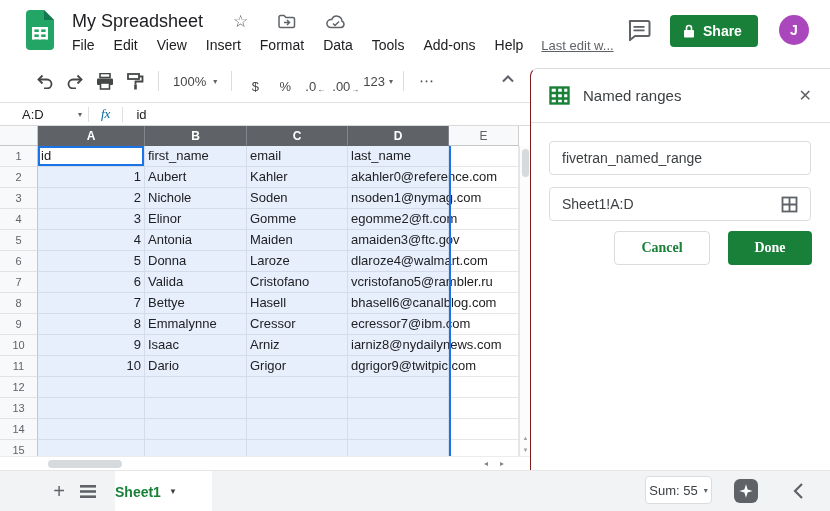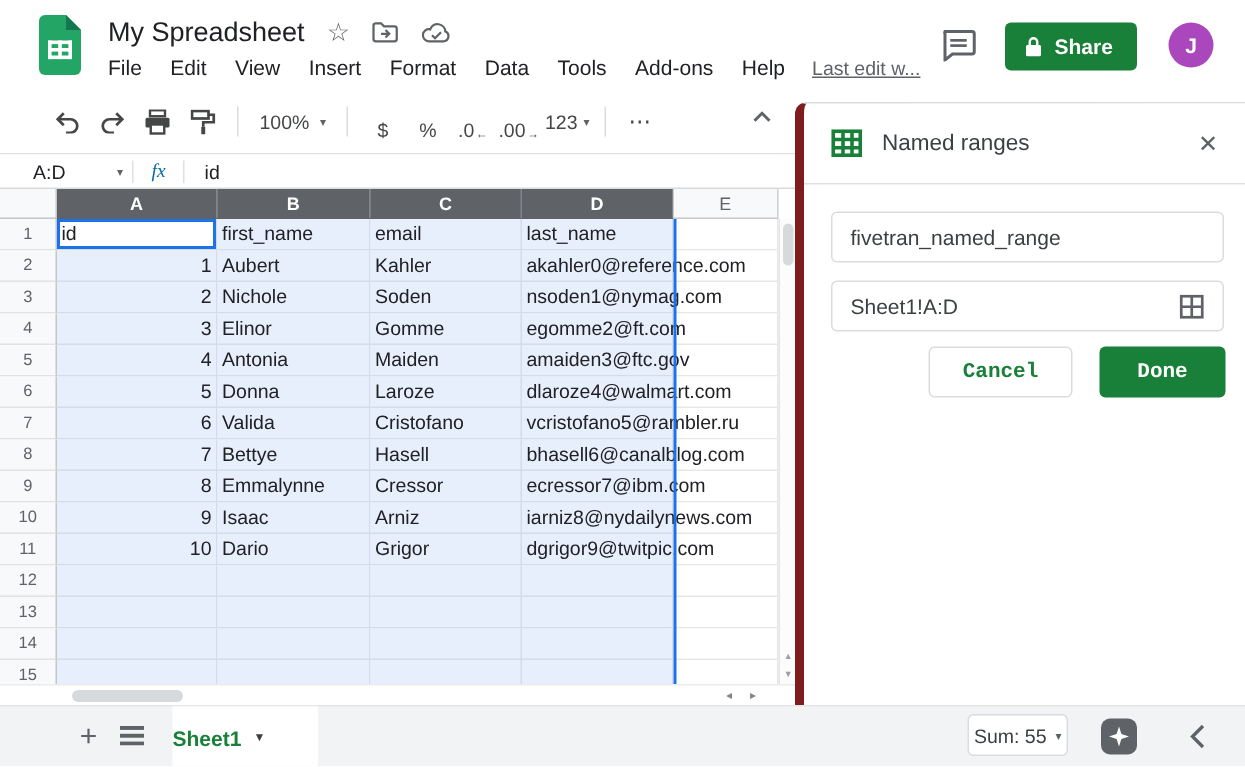--- a/index.html
+++ b/index.html
@@ -5,21 +5,21 @@
   * { margin:0; padding:0; box-sizing:border-box; }
   html,body { background:#fff; }
   .app {
     position:relative; width:830px; height:511px; overflow:hidden;
     background:#fff; font-family:"Liberation Sans", sans-serif; color:#202124;
     -webkit-font-smoothing:antialiased;
   }
   
   .topbar { position:absolute; left:0; top:0; width:830px; height:60px; background:#fff; }
   .logo { position:absolute; left:26px; top:10px; }
-  .title-row { position:absolute; left:72px; top:11px; display:flex; align-items:center; gap:15px; }
+  .title-row { position:absolute; left:72px; top:11px; display:flex; align-items:center; gap:30px; }
   .doc-title { font-size:18px; color:#202124; }
   .title-icon { color:#5f6368; display:flex; align-items:center; }
   .star-glyph { font-size:17px; line-height:1; }
   .menu-row { position:absolute; left:72px; top:37px; display:flex; align-items:center; }
   .menu-items { display:flex; gap:19px; }
   .menu-item { font-size:14px; color:#202124; cursor:pointer; }
   .last-edit { font-size:13px; color:#5f6368; text-decoration:underline; margin-left:18px; white-space:nowrap; }
   .comment-btn { position:absolute; left:628px; top:20px; color:#5f6368; }
   .share-btn {
     position:absolute; left:670px; top:15px; height:32px; padding:0 16px 0 13px;
@@ -105,35 +105,35 @@
     position:absolute; left:645px; top:5px; width:67px; height:28px; background:#fff;
     border:1px solid #dadce0; border-radius:4px; display:flex; align-items:center;
     justify-content:center; gap:6px; font-size:13px; color:#3c4043; cursor:pointer;
   }
   .explore-btn { position:absolute; left:734px; top:8px; width:24px; height:24px; background:#5f6368;
                  border-radius:6px; display:flex; align-items:center; justify-content:center; cursor:pointer; }
   .panel-chevron { position:absolute; left:793px; top:11px; color:#5f6368; cursor:pointer; }
   
   .panel {
     position:absolute; left:530px; top:68px; width:300px; height:402px; background:#fff;
-    border-left:6px solid #7f1d1d; border-top:1px solid #dadce0; border-top-left-radius:8px;
+    border-left:1px solid #7f1d1d; border-top:1px solid #dadce0; border-top-left-radius:8px;
   }
   .panel-header { height:54px; display:flex; align-items:center; padding:0 18px; border-bottom:1px solid #e0e0e0; }
   .panel-title { font-size:15px; color:#3c4043; margin-left:13px; }
   .panel-close { margin-left:auto; font-size:16px; color:#5f6368; cursor:pointer; }
   .pinput {
     position:absolute; left:18px; width:262px; height:34px; border:1px solid #dadce0;
     border-radius:4px; display:flex; align-items:center; padding:0 12px; font-size:14px; color:#3c4043;
     background:#fff; cursor:text;
   }
   .pinput .picker { margin-left:auto; display:flex; cursor:pointer; }
   .name-input { top:72px; }
   .range-input { top:118px; }
   .pbtn { position:absolute; top:162px; height:34px; border-radius:4px; font-size:14px; font-weight:bold;
-          font-family:Liberation Mono, monospace; cursor:pointer; }
+          font-family:Liberation Serif, serif; cursor:pointer; }
   .cancel-btn { left:83px; width:96px; background:#fff; border:1px solid #dadce0; color:#188038; }
   .done-btn { left:197px; width:84px; background:#188038; border:none; color:#fff; }
 </style>
 </head>
 <body>
 
 <div class="app">
 
   <div class="topbar">
     <div class="logo">

